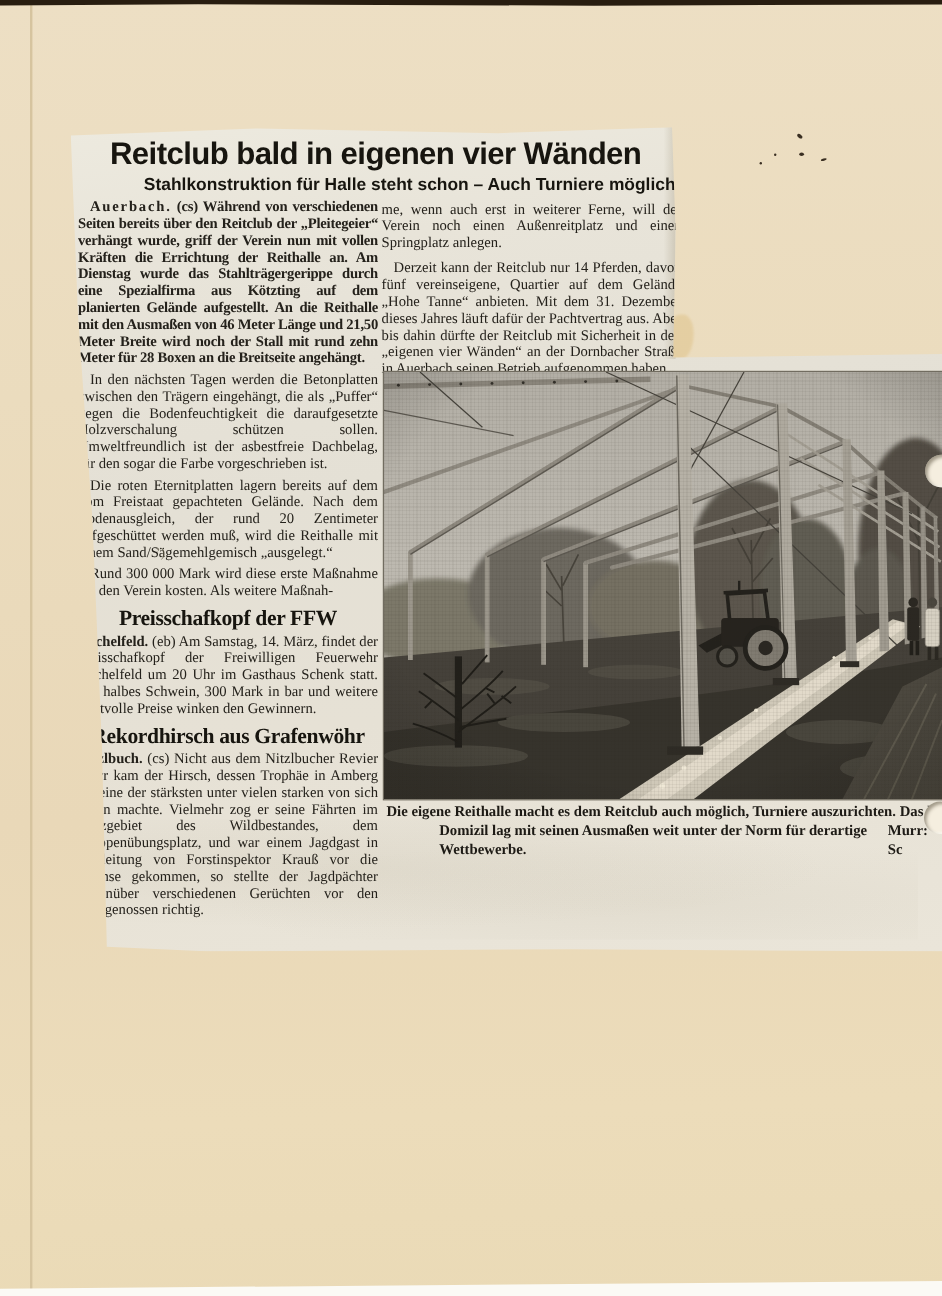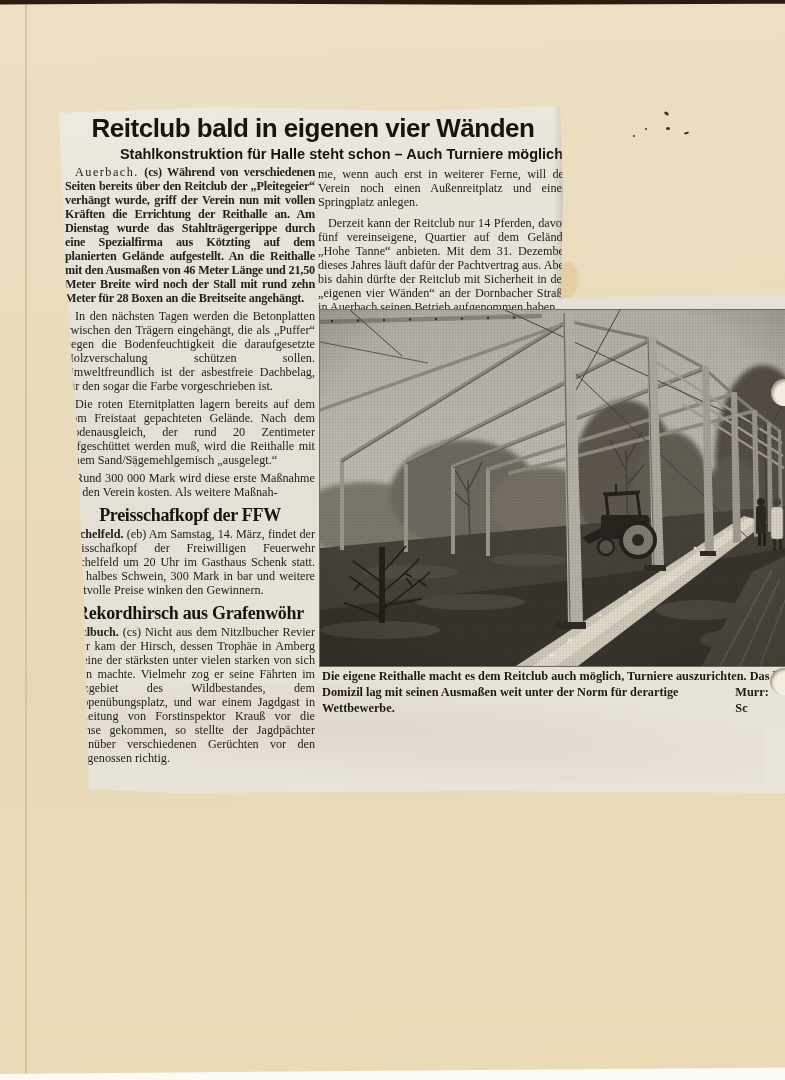--- a/index.html
+++ b/index.html
@@ -29,36 +29,36 @@
   
   .head-wrap{position:absolute;left:8px;top:10px;width:500px;text-align:center;color:#17150f;}
   .headline{font-family:"Liberation Sans",sans-serif;font-weight:bold;font-size:26px;line-height:30px;letter-spacing:-.5px;white-space:nowrap;}
   .subtitle{font-family:"Liberation Sans",sans-serif;font-weight:bold;font-size:14.5px;line-height:18px;margin-top:2px;text-align:right;}
   
   .col{position:absolute;width:250px;color:#24211b;font-size:12.2px;line-height:14px;}
   #col-left{left:10px;top:62px;}
   #col-right{left:263px;top:64px;}
   .para{text-align:justify;margin:0 0 4px 0;}
   .ind{text-indent:10px;}
-  .lead{font-weight:normal;letter-spacing:1.5px;}
+  .lead{font-weight:bold;letter-spacing:1.5px;}
   .lead2{font-weight:bold;}
   .boldpara{font-weight:bold;letter-spacing:-.2px;}
   .sec-title{font-family:Liberation Serif, serif;font-weight:bold;font-size:18px;line-height:20px;
     text-align:center;margin:6px 0 2px 0;color:#17150f;letter-spacing:-.3px;}
   .pen-mark{position:absolute;left:75px;top:352px;font-size:11px;color:#55503f;opacity:.8;}
   
   #photo{position:absolute;left:265px;top:207px;width:465px;height:356px;outline:1px solid #716c60;background:#b5b1a8;}
   #photo svg{display:block;width:465px;height:356px;}
   .grain{position:absolute;left:0;top:0;width:100%;height:100%;
     background:repeating-linear-gradient(0deg,rgba(40,35,25,.05) 0 1px,rgba(0,0,0,0) 1px 3px),
                repeating-linear-gradient(90deg,rgba(40,35,25,.05) 0 1px,rgba(0,0,0,0) 1px 3px);}
   
   #caption{position:absolute;left:267px;top:565px;width:460px;color:#1d1a15;font-weight:bold;
     font-size:12.3px;line-height:16px;}
-  .cap-line2{display:flex;justify-content:flex-start;}
+  .cap-line2{display:flex;justify-content:flex-start;margin-left:44px;}
   
   .punch{position:absolute;border-radius:50%;background:#f5eedf;
     box-shadow:inset 2px 2px 3px rgba(60,50,30,.45), inset -1px -1px 2px rgba(255,255,250,.8);}
   #punch-top{left:771px;top:379px;width:27px;height:27px;}
   #punch-bottom{left:770px;top:668px;width:27px;height:27px;}
 </style>
 </head>
 <body>
 
 <div id="scan">

